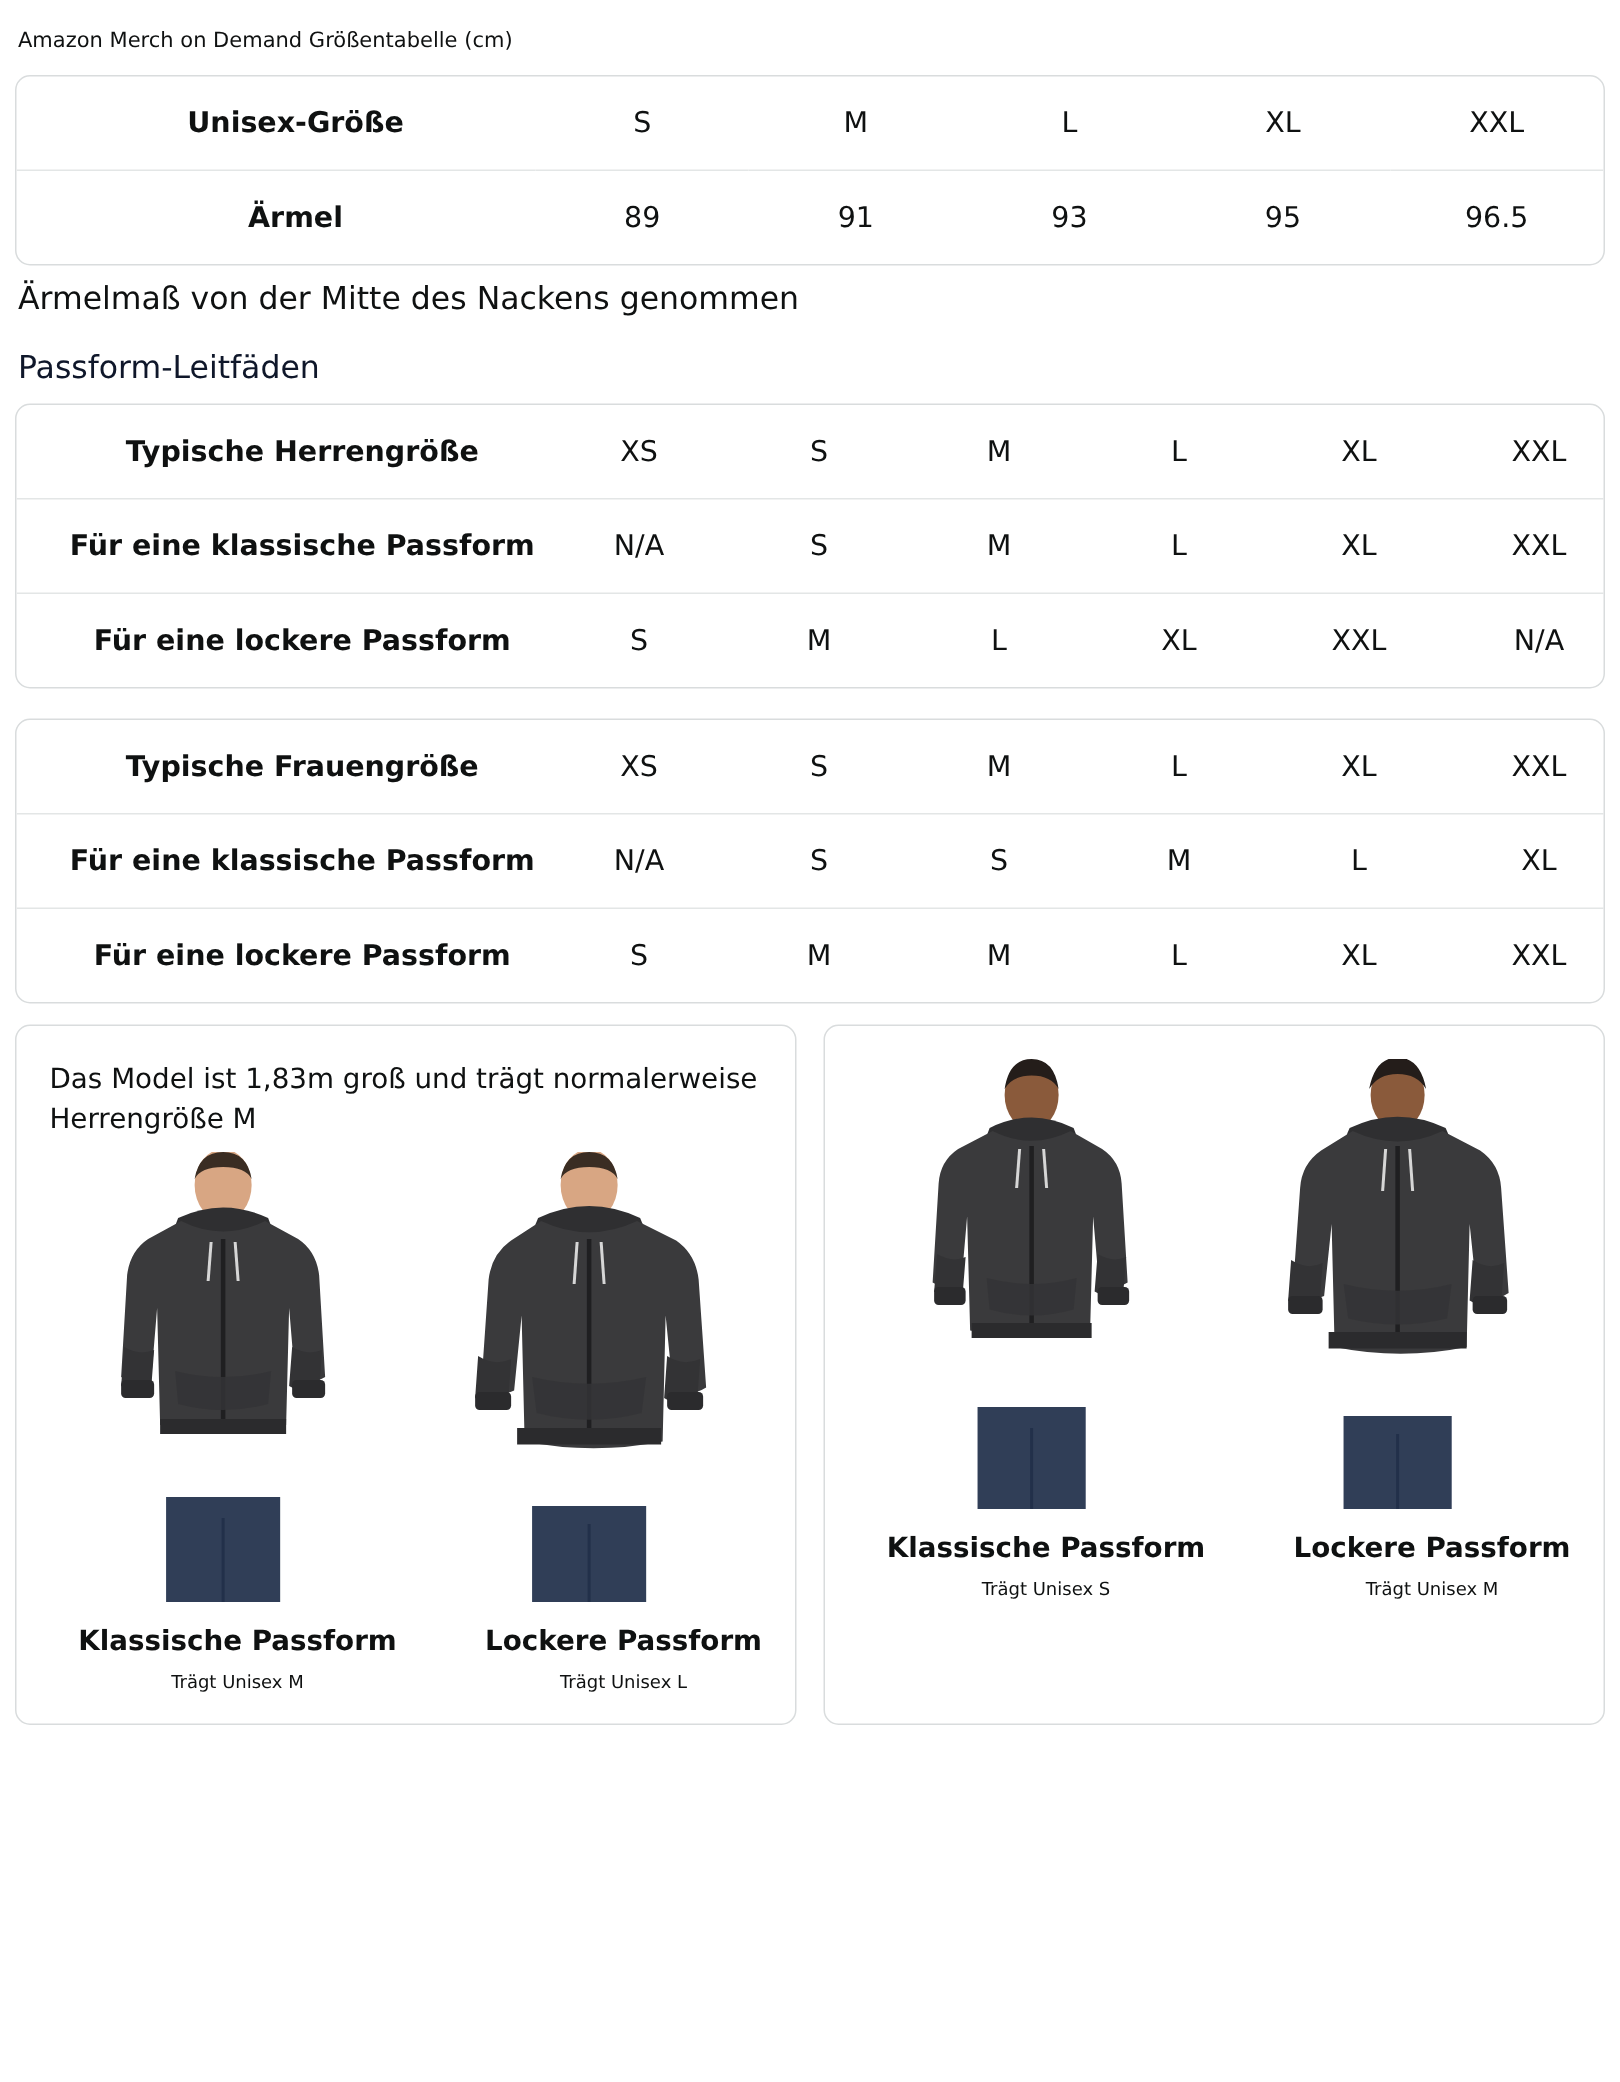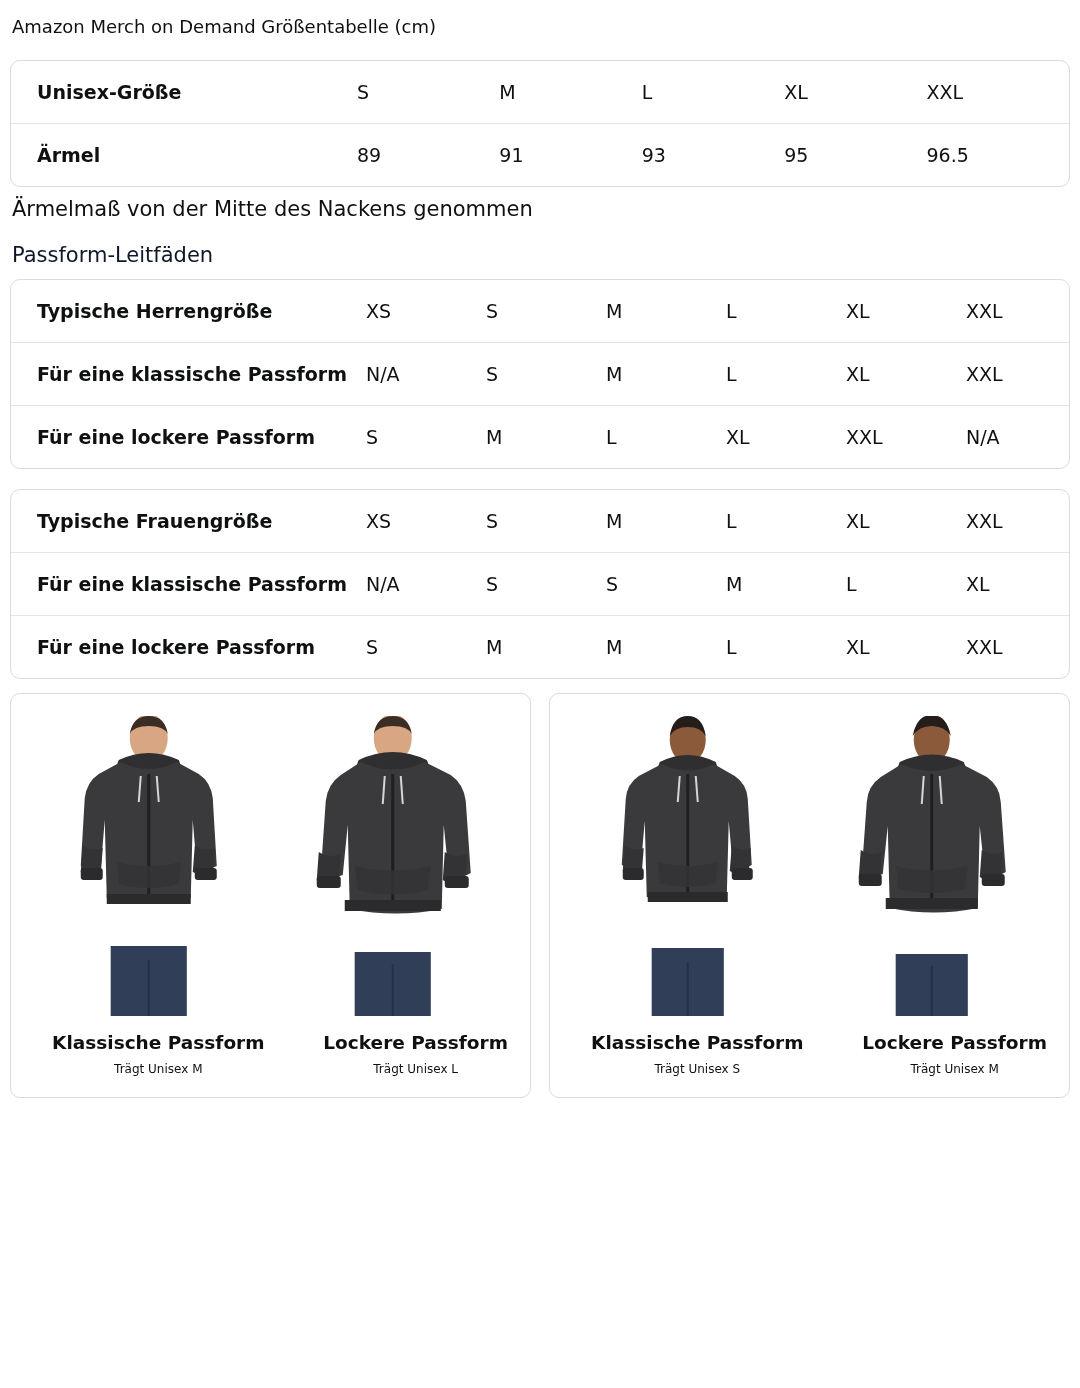--- a/index.html
+++ b/index.html
@@ -13,37 +13,38 @@
     font-family: "DejaVu Sans", "Liberation Sans", sans-serif;
     color: #0f1111;
     position: relative;
     overflow: hidden;
   }
   .page {
     width: 1080px;
     padding: 8px 10px 0 10px;
   }
   .doc-title {
-    font-size: 18px;
+    font-size: 14px;
     line-height: 26px;
     color: #0f1111;
-    margin: 6px 0 20px 2px;
+    margin: 6px 0 10px 2px;
     font-weight: 400;
   }
   .card {
     border: 1px solid #d9dcdd;
     border-radius: 10px;
     background: #fff;
     overflow: hidden;
     margin-bottom: 6px;
   }
   table {
     width: 100%;
     border-collapse: collapse;
     table-layout: fixed;
+    text-align: center;
   }
   table td {
     font-size: 19px;
     line-height: 24px;
     padding: 19px 0 19px 0;
     vertical-align: middle;
     border-bottom: 1px solid #e3e6e6;
     color: #0f1111;
   }
   table tr:last-child td { border-bottom: none; }
@@ -253,20 +254,21 @@
           <td class="val">XL</td>
           <td class="val">XXL</td>
         </tr>
       </tbody>
     </table>
   </div>
 
   <div class="models">
 
     <div class="model-card">
+      <div class="model-caption">Das Model ist 1,83m groß und trägt normalerweise Herrengröße M</div>
       <div class="figure-row">
 
         <div class="figure-col">
           <div class="figure">
             <svg viewBox="0 0 200 300" width="100%" height="300" preserveAspectRatio="xMidYMax meet">
 
               <rect x="62" y="230" width="76" height="70" fill="#33415a"></rect>
               <rect x="62" y="230" width="76" height="70" fill="#2c3a52" opacity="0.35"></rect>
               <line x1="100" y1="244" x2="100" y2="300" stroke="#22304a" stroke-width="2"></line>
 

